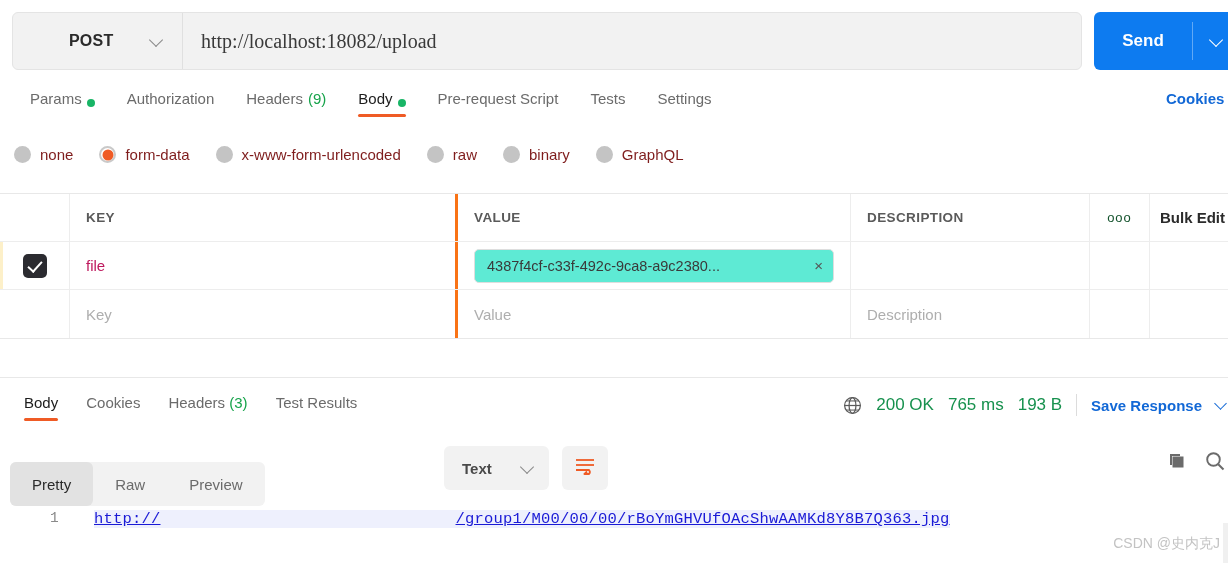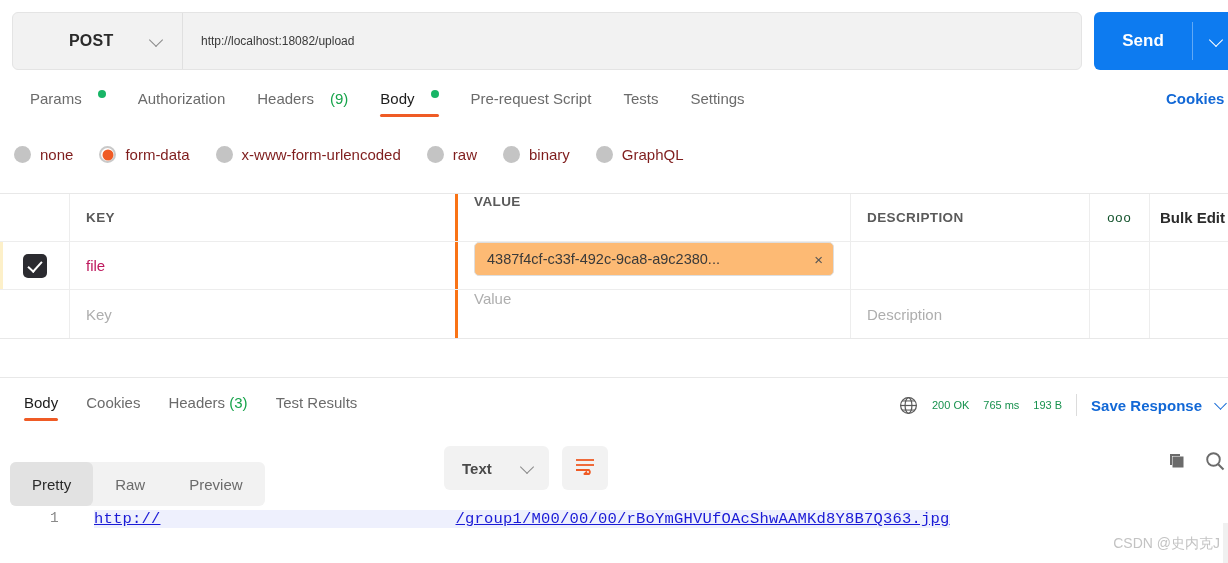--- a/index.html
+++ b/index.html
@@ -40,23 +40,24 @@
   .chev::after {
     content: ""; position: absolute; left: 1px; top: 1px;
     width: 9px; height: 9px;
     border-right: 1.7px solid #8a8a8a;
     border-bottom: 1.7px solid #8a8a8a;
     transform: rotate(45deg);
   }
   .url-input {
     flex: 1; display: flex; align-items: center;
     padding-left: 18px;
-    font-size: 12px; color: #3a3a3a;
+    font-size: 20px; color: #3a3a3a;
     background: transparent;
     cursor: text;
+    font-family: Liberation Serif, serif;
   }
 
   
   .send-wrap {
     position: absolute; left: 1094px; top: 12px;
     height: 58px; width: 146px;
     display: flex;
     background: #0d7bf0;
     border-radius: 6px;
     overflow: hidden;
@@ -77,21 +78,21 @@
 
   
   .req-tabs {
     position: absolute; left: 0; top: 88px;
     width: 1228px; height: 42px;
     display: flex; align-items: flex-start;
     padding-left: 14px;
   }
   .rtab {
     position: relative;
-    display: flex; align-items: flex-start; gap: 16px;
+    display: flex; align-items: flex-end; gap: 5px;
     padding: 2px 16px 14px 16px;
     font-size: 15px; color: #6b6b6b;
     cursor: pointer; white-space: nowrap;
   }
   .rtab.active { color: #1c1c1c; }
   .rtab.active::after {
     content: ""; position: absolute;
     left: 16px; right: 16px; bottom: 4px;
     height: 3px; background: #ef5b25; border-radius: 2px;
   }
@@ -134,21 +135,21 @@
     border-top: 1px solid #e8e8e8;
     border-bottom: 1px solid #e8e8e8;
   }
   .trow { display: flex; height: 48px; border-bottom: 1px solid #ededed; }
   .trow:last-child { border-bottom: none; }
   .thead { background: #fff; }
   .c-check { width: 70px; display: flex; align-items: center; justify-content: center;
              border-right: 1px solid #ededed; }
   .c-key   { width: 388px; display: flex; align-items: center; padding: 0 16px;
              border-right: 3px solid #f97316; }
-  .c-val   { width: 393px; display: flex; align-items: flex-start; padding: 0 16px;
+  .c-val   { width: 393px; display: flex; align-items: center; padding: 0 16px;
              border-right: 1px solid #ededed; }
   .c-desc  { flex: 1; display: flex; align-items: center; padding: 0 16px;
              border-right: 1px solid #ededed; }
   .c-dots  { width: 60px; display: flex; align-items: center; justify-content: center;
              border-right: 1px solid #ededed; }
   .c-bulk  { width: 78px; display: flex; align-items: center; padding-left: 10px;
              overflow: hidden; }
   .th { font-size: 13.5px; font-weight: bold; color: #5a5a5a; letter-spacing: .4px; }
   .bulk-lbl { font-size: 15px; font-weight: bold; color: #2b2b2b; white-space: nowrap; }
   .dots3 { font-size: 13px; color: #14532d; letter-spacing: 1px; cursor: pointer; }
@@ -163,21 +164,21 @@
     border-right: 2.6px solid #fff; border-bottom: 2.6px solid #fff;
     transform: rotate(42deg);
   }
   .row-active { box-shadow: inset 3px 0 0 #fdf0c9; }
   .keytext { font-size: 15px; color: #be185d; }
   .ph { font-size: 15px; color: #aeaeae; }
 
   .filechip {
     width: 100%; height: 34px;
     border: 1px solid #dedede; border-radius: 5px;
-    background: #fdba74;
+    background: #5eead4;
     display: flex; align-items: center; justify-content: space-between;
     padding: 0 10px 0 12px;
     cursor: pointer;
   }
   .filechip-name {
     font-size: 14.5px; color: #3a3a3a;
     white-space: nowrap; overflow: hidden; text-overflow: clip;
   }
   .xbtn { font-size: 15px; color: #555; cursor: pointer; padding-left: 8px; }
   .resp-top-border {
@@ -198,21 +199,21 @@
   .rstab.active::after {
     content: ""; position: absolute; left: 14px; right: 14px; bottom: 2px;
     height: 3px; background: #ef5b25; border-radius: 2px;
   }
 
   .status-row {
     position: absolute; right: 0; top: 394px;
     display: flex; align-items: center; gap: 14px;
   }
   .globe { width: 19px; height: 19px; }
-  .stat { font-size: 11px; color: #17914e; font-weight: normal; }
+  .stat { font-size: 17px; color: #17914e; font-weight: normal; }
   .vdiv { width: 1px; height: 22px; background: #dcdcdc; }
   .save-resp { font-size: 15px; font-weight: bold; color: #1268d6; cursor: pointer; white-space: nowrap; }
   .save-caret { width: 12px; height: 12px; position: relative; }
   .save-caret::after {
     content: ""; position: absolute; left: 0; top: 0;
     width: 8px; height: 8px;
     border-right: 1.7px solid #1268d6; border-bottom: 1.7px solid #1268d6;
     transform: rotate(45deg);
   }
 

